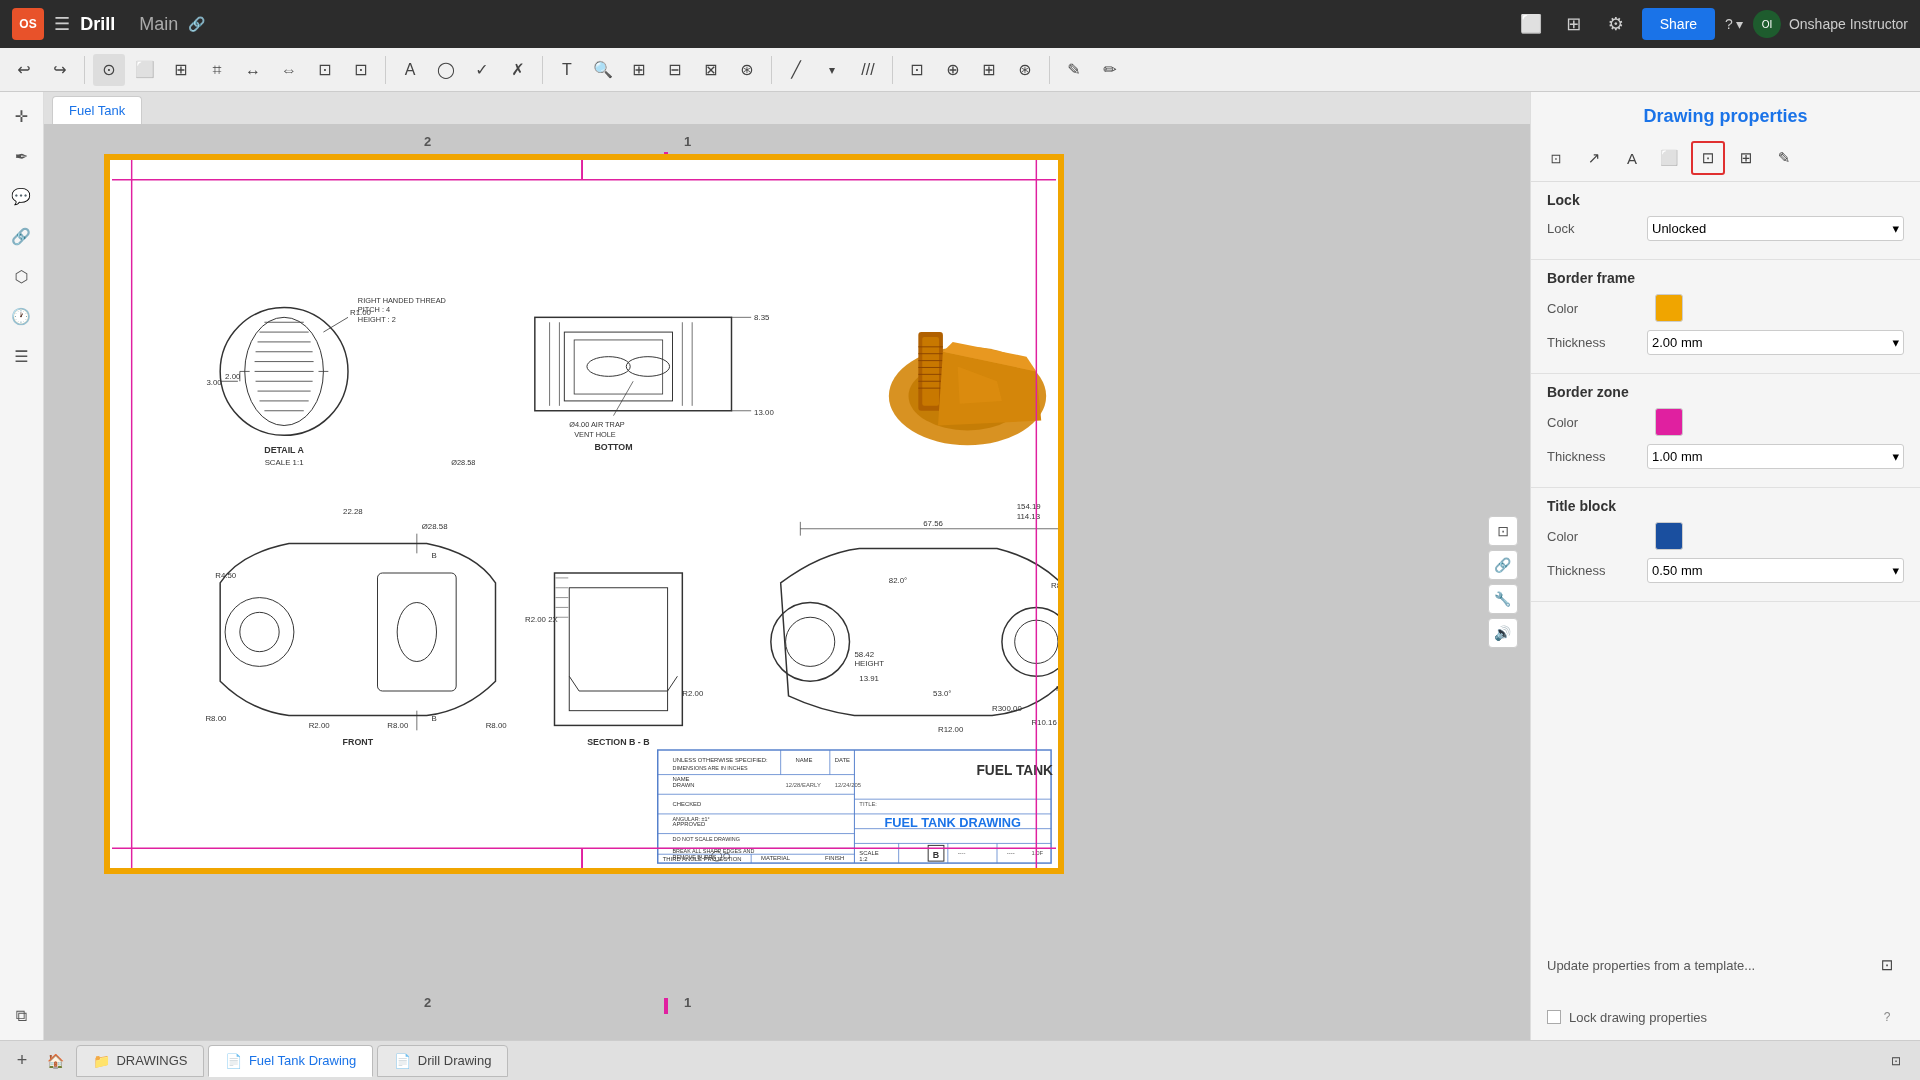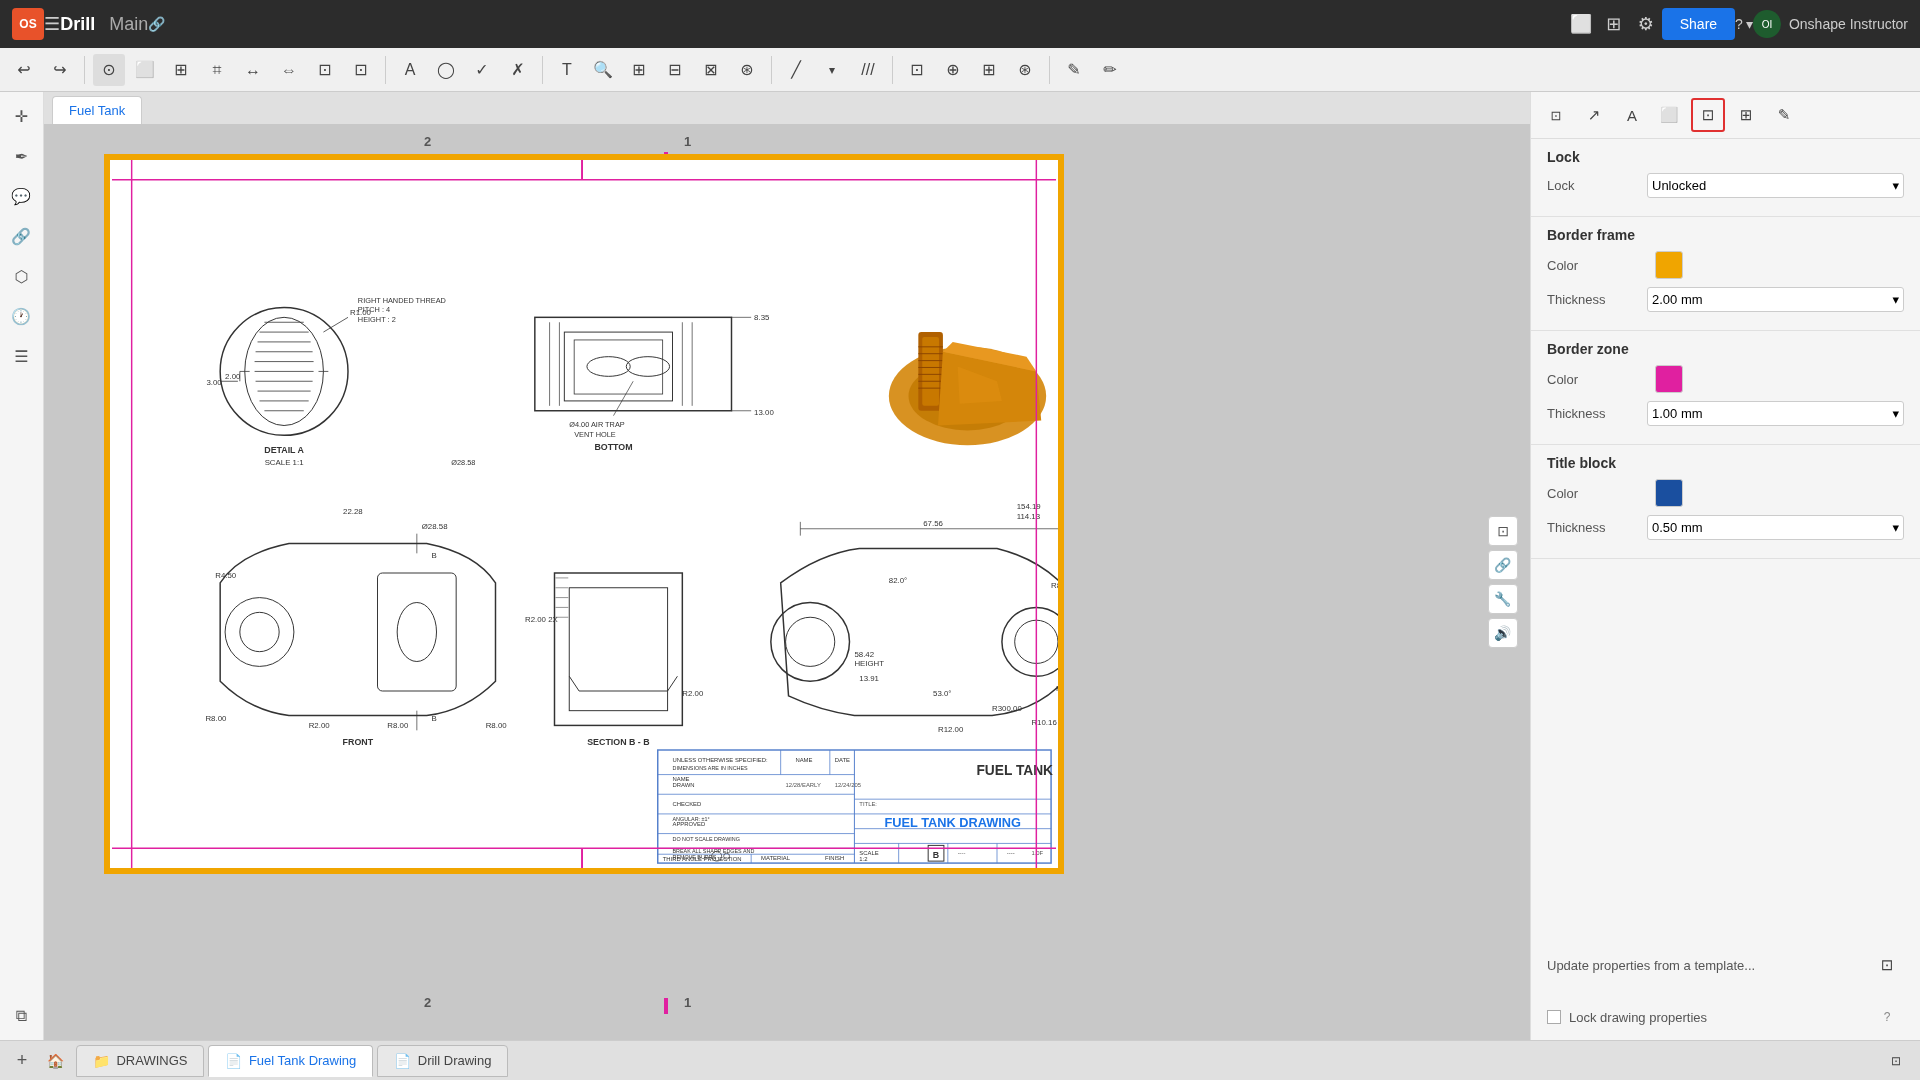--- a/index.html
+++ b/index.html
@@ -5,20 +5,21 @@
     * { box-sizing: border-box; margin: 0; padding: 0; }
     body { font-family: Arial, sans-serif; background: #e8e8e8; width: 1920px; height: 1080px; overflow: hidden; display: flex; flex-direction: column; }
 
     
     #topbar {
       height: 48px;
       background: #2c2c2c;
       display: flex;
       align-items: center;
       padding: 0 12px;
+      gap: 10px;
       flex-shrink: 0;
     }
     .onshape-logo {
       width: 32px; height: 32px;
       background: #e8522a;
       border-radius: 4px;
       display: flex; align-items: center; justify-content: center;
       color: white; font-weight: bold; font-size: 12px;
     }
     .hamburger { color: #ccc; font-size: 18px; cursor: pointer; }
@@ -671,20 +672,21 @@
       <div class="mini-float-btns">
         <div class="mini-float-btn">⊡</div>
         <div class="mini-float-btn">🔗</div>
         <div class="mini-float-btn">🔧</div>
         <div class="mini-float-btn">🔊</div>
       </div>
     </div>
   </div>
 
   <div id="right-panel">
+    <div class="panel-title">Drawing properties</div>
 
     <div class="panel-toolbar">
       <button class="panel-tb-btn" title="Dimensions">
         <span style="font-size:13px;">⊡</span>
       </button>
       <button class="panel-tb-btn">
         <span>↗</span>
       </button>
       <button class="panel-tb-btn">
         <span>A</span>

